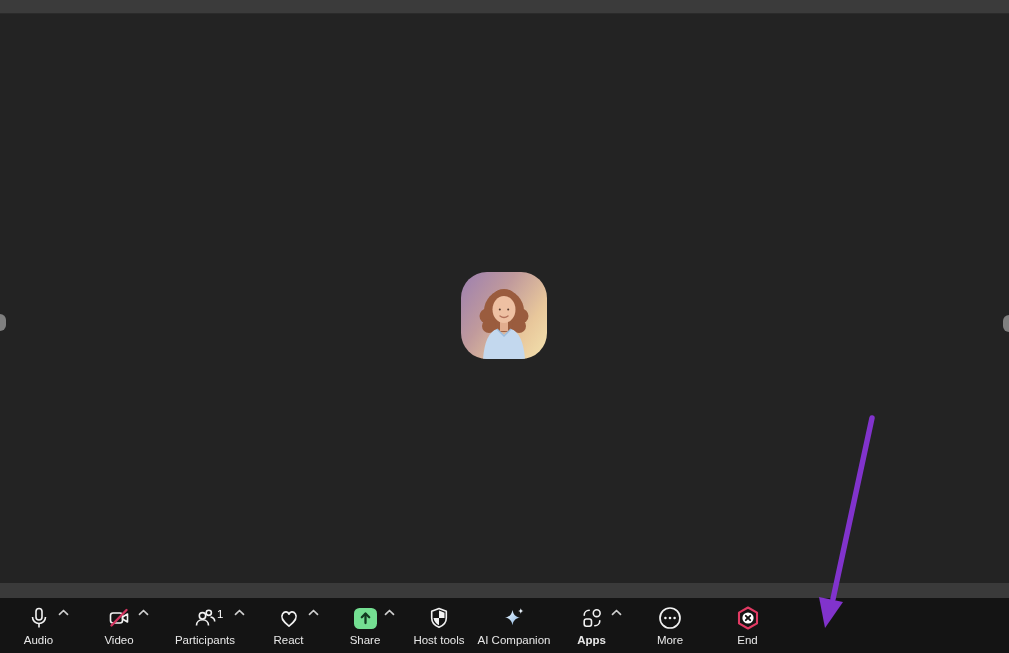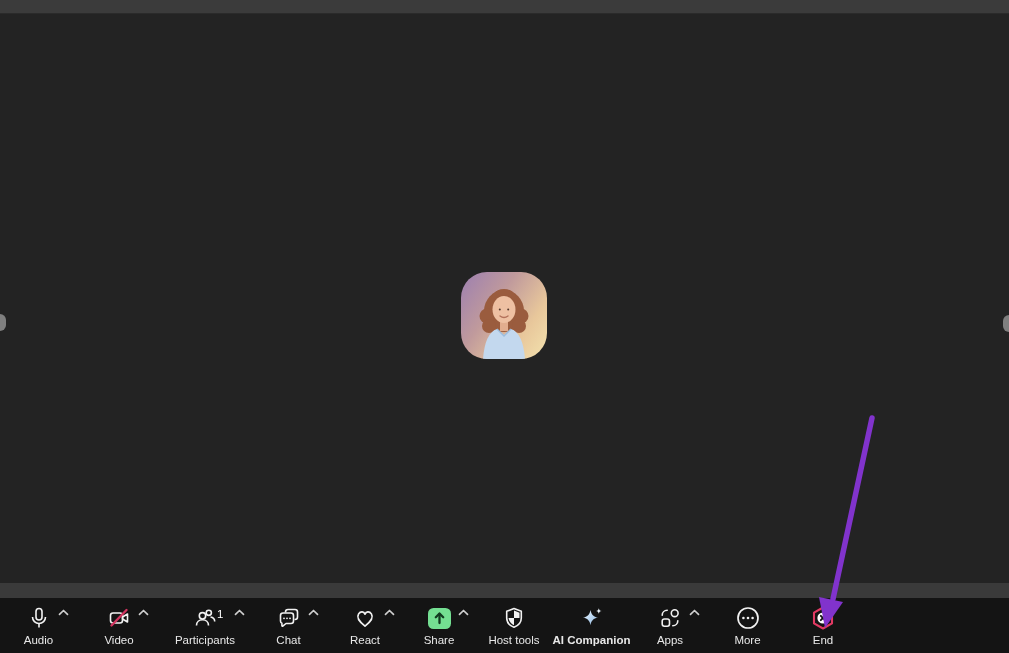--- a/index.html
+++ b/index.html
@@ -175,37 +175,20 @@
     </div>
     <span class="badge" data-name="participants-count-badge">1</span>
     <span class="chev" data-name="chevron-up-icon">
       <svg width="11" height="7" viewBox="0 0 11 7" fill="none" stroke="#cfcfcf" stroke-width="1.7" stroke-linecap="round" stroke-linejoin="round">
           <polyline points="1.5,5.3 5.5,1.5 9.5,5.3"></polyline>
         </svg>
     </span>
     <span class="tb-label" data-name="toolbar-button-label">Participants</span>
   </div>
 
-  <div class="tb-btn" data-name="toolbar-button-chat">
-    <div class="icon-row" data-name="chat-bubble-icon">
-      <svg width="24" height="24" viewBox="0 0 24 24" fill="none" stroke="#f2f2f2" stroke-width="1.6">
-        <path d="M8.5,6.5 V6 a2.5,2.5 0 0 1 2.5-2.5 h7 a2.5,2.5 0 0 1 2.5,2.5 v5 a2.5,2.5 0 0 1 -2.5,2.5 h-0.5"></path>
-        <path d="M3.5,9.5 a2.5,2.5 0 0 1 2.5-2.5 h8 a2.5,2.5 0 0 1 2.5,2.5 v5.5 a2.5,2.5 0 0 1 -2.5,2.5 H9 l-3.2,2.6 c-0.5,0.4-1,0-0.9-0.6 l0-2.2 a2.5,2.5 0 0 1 -1.4-2.3 Z" stroke-linejoin="round"></path>
-        <circle cx="7" cy="12.3" r="0.9" fill="#f2f2f2" stroke="none"></circle>
-        <circle cx="10" cy="12.3" r="0.9" fill="#f2f2f2" stroke="none"></circle>
-        <circle cx="13" cy="12.3" r="0.9" fill="#f2f2f2" stroke="none"></circle>
-      </svg>
-    </div>
-    <span class="chev" data-name="chevron-up-icon">
-      <svg width="11" height="7" viewBox="0 0 11 7" fill="none" stroke="#cfcfcf" stroke-width="1.7" stroke-linecap="round" stroke-linejoin="round">
-          <polyline points="1.5,5.3 5.5,1.5 9.5,5.3"></polyline>
-        </svg>
-    </span>
-    <span class="tb-label" data-name="toolbar-button-label">Chat</span>
-  </div>
 
   <div class="tb-btn" data-name="toolbar-button-react">
     <div class="icon-row" data-name="heart-icon">
       <svg width="24" height="24" viewBox="0 0 24 24" fill="none" stroke="#f2f2f2" stroke-width="1.7" stroke-linejoin="round">
         <path d="M12,20.2 C5.4,15 3.6,11 5.6,7.9 C7.6,4.9 11,5.4 12,8.2 C13,5.4 16.4,4.9 18.4,7.9 C20.4,11 18.6,15 12,20.2 Z"></path>
       </svg>
     </div>
     <span class="chev" data-name="chevron-up-icon">
       <svg width="11" height="7" viewBox="0 0 11 7" fill="none" stroke="#cfcfcf" stroke-width="1.7" stroke-linecap="round" stroke-linejoin="round">
           <polyline points="1.5,5.3 5.5,1.5 9.5,5.3"></polyline>

